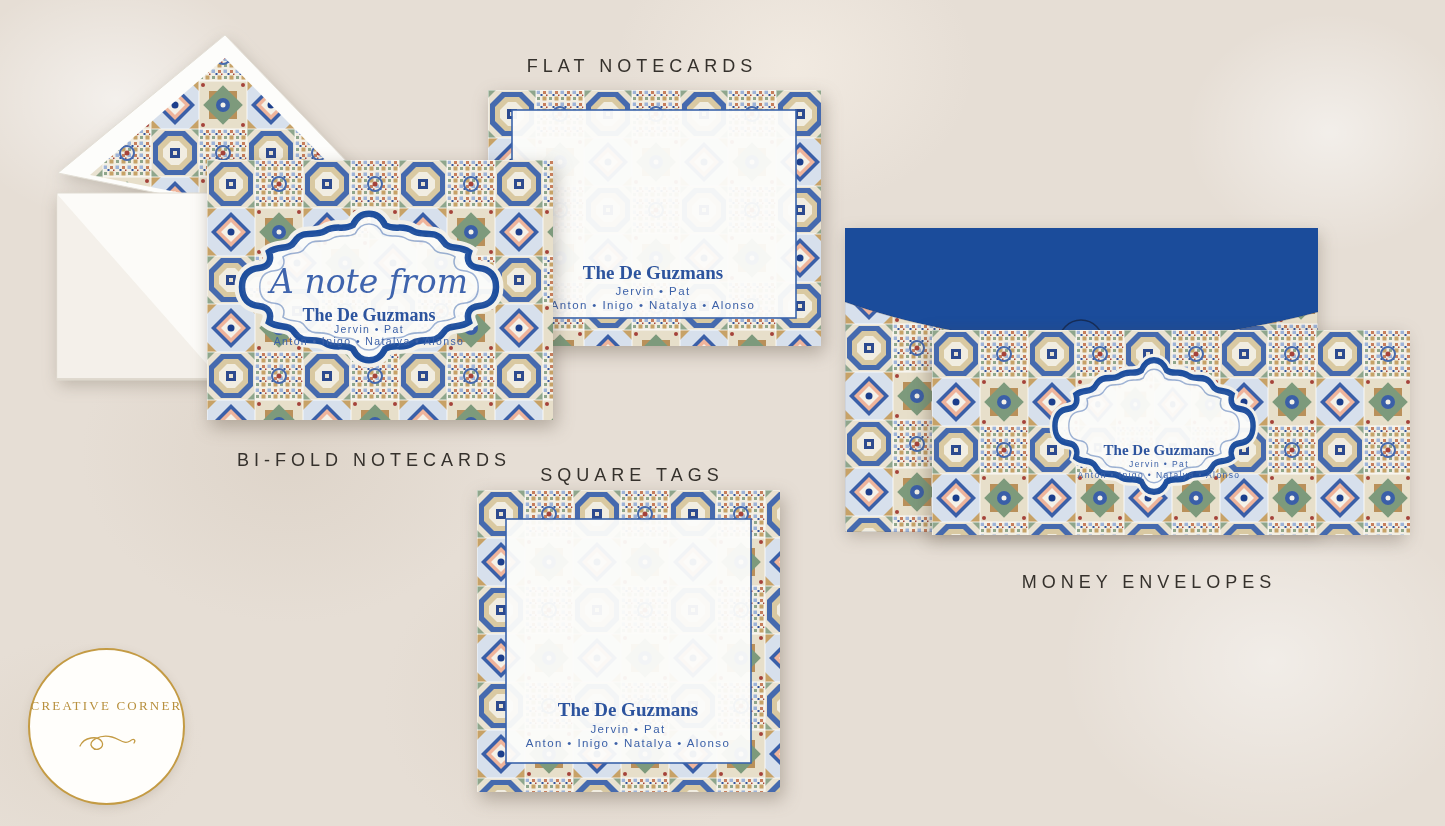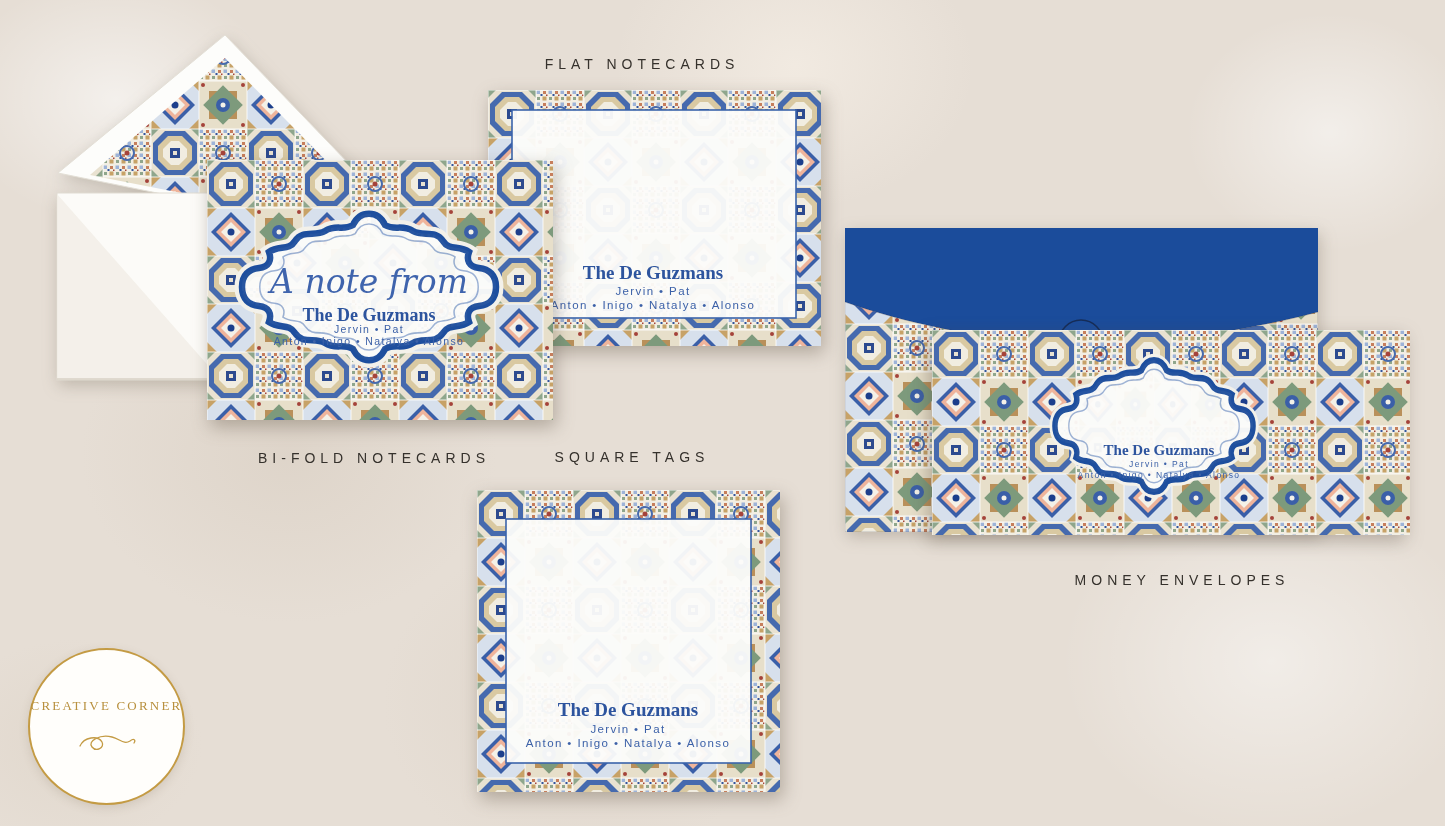--- a/index.html
+++ b/index.html
@@ -16,21 +16,21 @@
       radial-gradient(340px 280px at 88% 80%, rgba(255,255,255,.45), rgba(255,255,255,0) 62%),
       radial-gradient(200px 160px at 5% 90%, rgba(220,210,197,.5), rgba(220,210,197,0) 65%);
     font-family:"Liberation Sans", sans-serif;
   }
   .product{position:absolute;}
   .shadowed{filter:drop-shadow(3px 7px 9px rgba(95,82,66,.38));}
   .soft-shadow{filter:drop-shadow(2px 5px 8px rgba(95,82,66,.28));}
   .front-shadow{filter:drop-shadow(-5px 6px 9px rgba(85,73,58,.35));}
   .mock-label{
     position:absolute;transform:translateX(-50%);
-    font-size:14px;letter-spacing:5px;color:#35312c;white-space:nowrap;
+    font-size:18px;letter-spacing:5px;color:#35312c;white-space:nowrap;
     font-family:"Liberation Sans", sans-serif;font-weight:400;
   }
   text.serif-name{font-family:"Liberation Serif", serif;font-weight:bold;fill:#2d549e;}
   text.sans-line{font-family:"Liberation Sans", sans-serif;fill:#3c61a8;letter-spacing:1.4px;}
   text.script-line{font-family:"DejaVu Serif", serif;font-style:italic;fill:#3f64ad;}
   .logo-circle{
     position:absolute;left:28px;top:648px;width:157px;height:157px;border-radius:50%;
     background:#fffefb;border:2px solid #c49b44;box-sizing:border-box;
     display:flex;flex-direction:column;align-items:center;justify-content:center;gap:16px;
     box-shadow:0 3px 10px rgba(120,105,85,.18);
@@ -169,22 +169,22 @@
         <use href="#ornateFrame" fill="url(#tiles)" opacity="0.05"></use>
       </g>
       <text class="serif-name" x="5" y="29" font-size="15" text-anchor="middle">The De Guzmans</text>
       <text class="sans-line" x="5" y="41" font-size="8.5" text-anchor="middle" letter-spacing="0.8">Jervin • Pat</text>
       <text class="sans-line" x="5" y="52" font-size="8.5" text-anchor="middle" letter-spacing="0.8">Anton • Inigo • Natalya • Alonso</text>
     </g>
   </svg>
 
   <div class="mock-label" style="left:642px;top:56px">FLAT NOTECARDS</div>
   <div class="mock-label" style="left:374px;top:450px">BI-FOLD NOTECARDS</div>
-  <div class="mock-label" style="left:632px;top:449px">SQUARE TAGS</div>
-  <div class="mock-label" style="left:1182px;top:572px">MONEY ENVELOPES</div>
+  <div class="mock-label" style="left:632px;top:465px">SQUARE TAGS</div>
+  <div class="mock-label" style="left:1149px;top:572px">MONEY ENVELOPES</div>
 
   <div class="logo-circle">
     <span class="logo-text">CREATIVE CORNER</span>
     <svg width="66" height="26" viewBox="0 0 66 26">
       <path d="M6 16 C10 7, 24 5, 28 12 C31 18, 22 22, 18 17 C13 11, 26 4, 38 7
                C46 9, 50 15, 56 11 C60 8, 62 10, 60 13" fill="none" stroke="#c49b44" stroke-width="1.3" stroke-linecap="round"></path>
     </svg>
   </div>
 
 </div>

